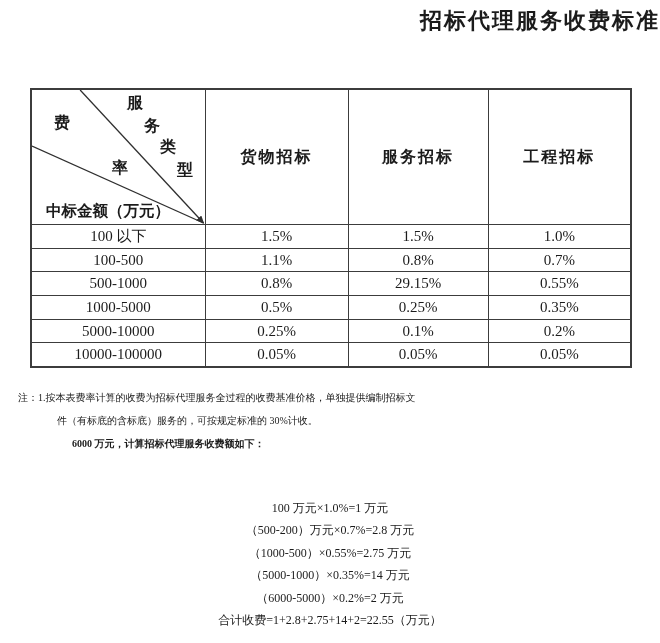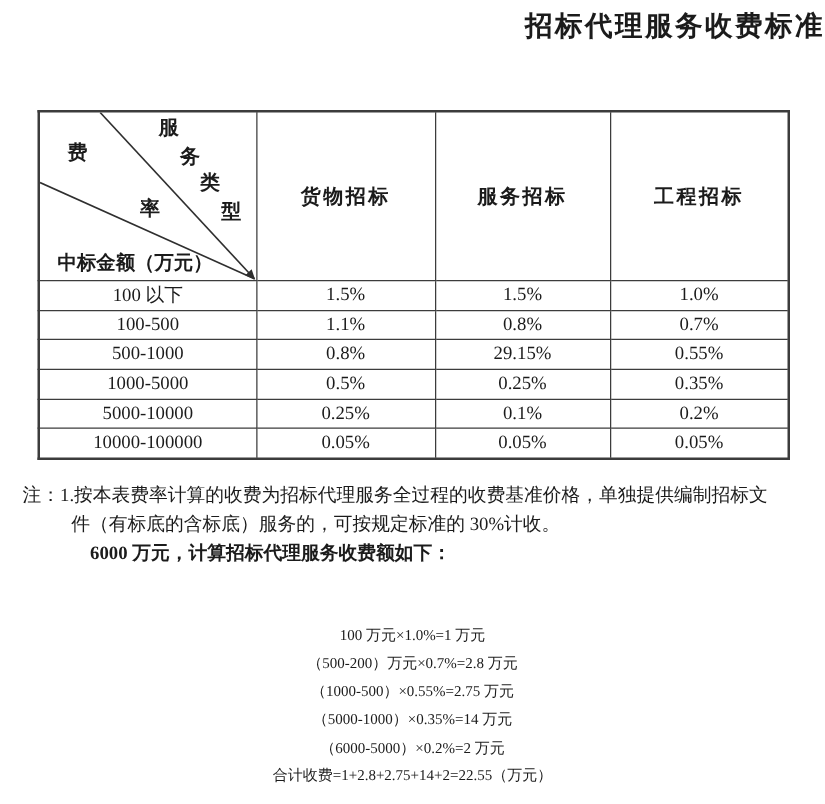--- a/index.html
+++ b/index.html
@@ -26,21 +26,21 @@
     font-size:16px;font-weight:bold;white-space:nowrap;line-height:1;
   }
   .amt{
     position:absolute;left:14px;bottom:6px;font-size:15.5px;font-weight:bold;
     white-space:nowrap;line-height:1;transform:none;
   }
   td.colhead{font-size:16px;font-weight:bold;letter-spacing:2px;}
   tr.datarow td{height:22.7px;font-size:15px;}
   .notes{
     position:absolute;left:18px;top:386px;width:640px;
-    font-size:15px;line-height:23px;white-space:nowrap;
+    font-size:10px;line-height:23px;white-space:nowrap;
   }
   .note-line.indent-1{margin-left:39px;}
   .note-line.indent-2{margin-left:54px;font-weight:bold;}
   .calc{
     position:absolute;left:0;top:497px;width:660px;
     text-align:center;font-size:12px;line-height:22.4px;white-space:nowrap;
   }
 </style>
 </head>
 <body>

